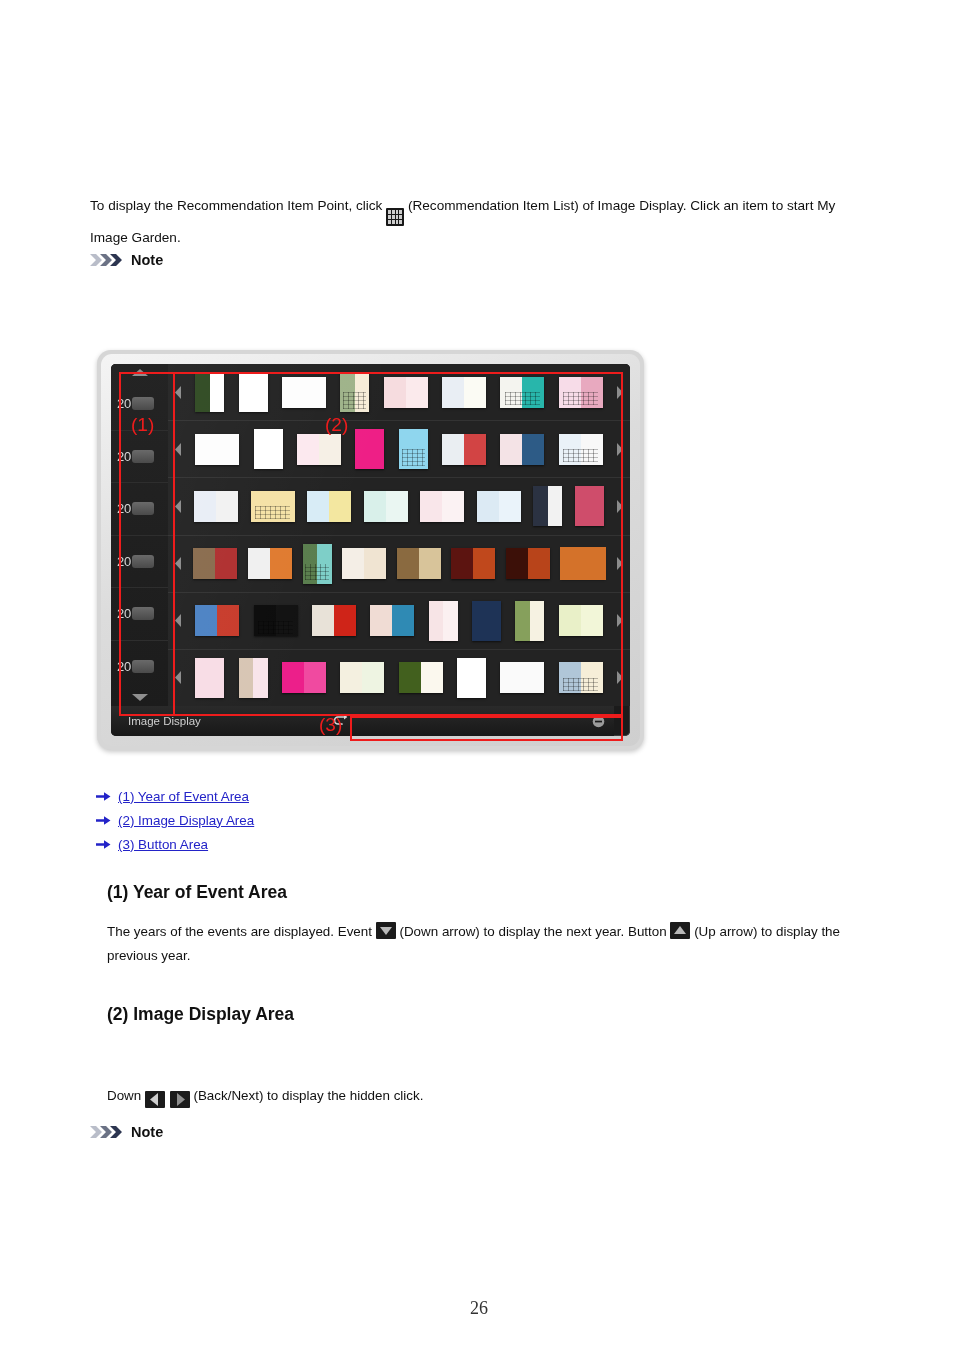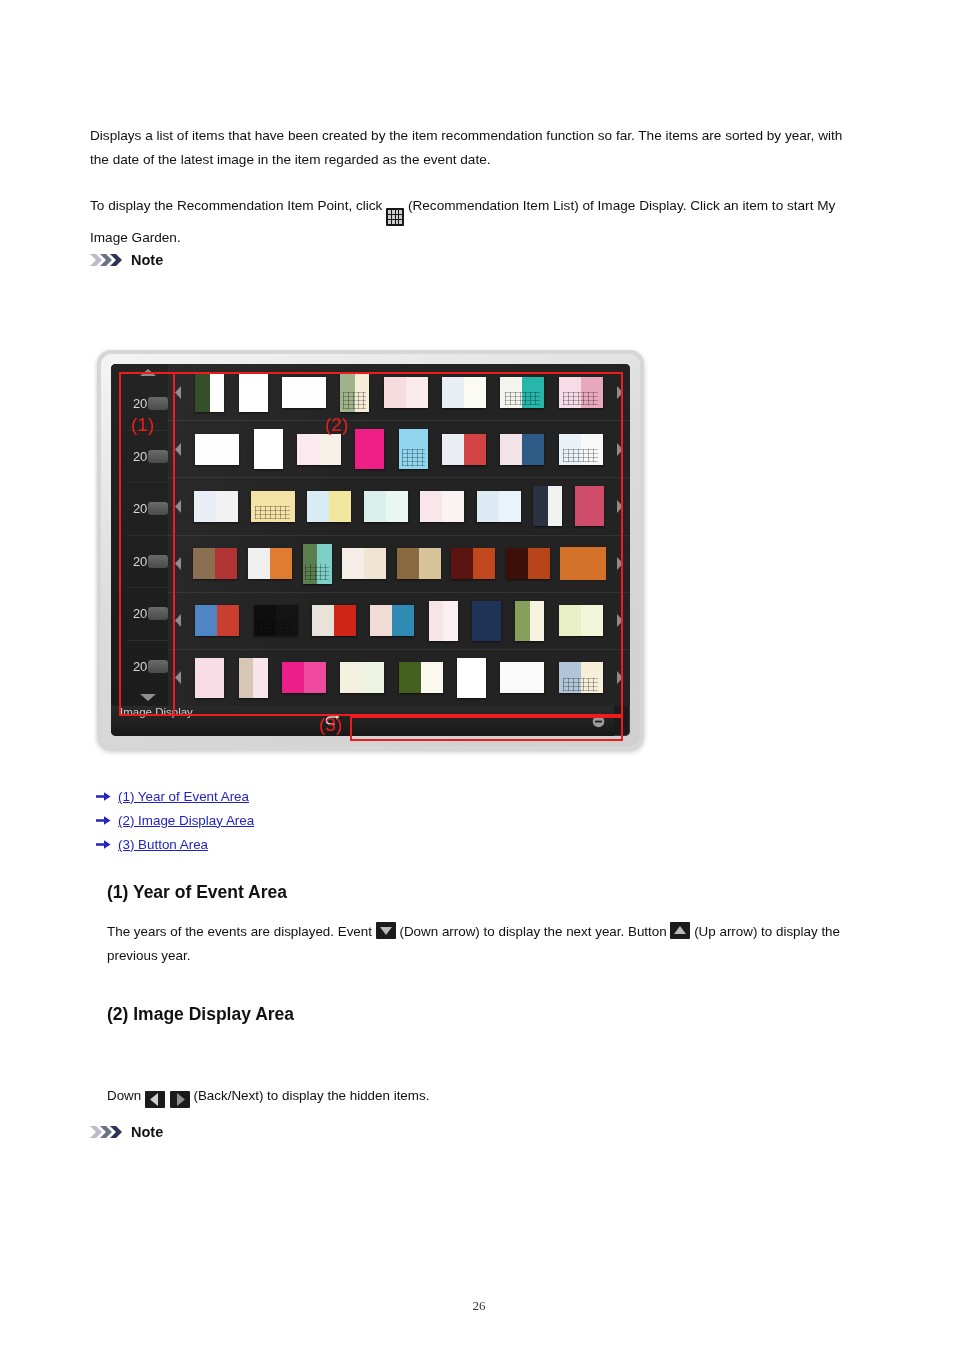--- a/index.html
+++ b/index.html
@@ -124,21 +124,21 @@
 
   
   .yearcol {
     width: 57px;
     flex: 0 0 57px;
     background: linear-gradient(180deg,#242424,#1c1c1c);
     position: relative;
     display: flex;
     flex-direction: column;
     align-items: center;
-    padding: 3px 0 3px 16px;
+    padding: 3px 0 3px 0;
   }
   .yr-arrow {
     height: 11px;
     display: flex; align-items: center; justify-content: center;
     width: 100%;
   }
   .yr-arrow svg { display: block; }
   .yr-list { flex: 1; display: flex; flex-direction: column; width: 100%; }
   .yr-item {
     flex: 1;
@@ -231,21 +231,22 @@
       repeating-linear-gradient(90deg, rgba(0,0,0,.3) 0 1px, transparent 1px 5px),
       repeating-linear-gradient(0deg, rgba(0,0,0,.25) 0 1px, transparent 1px 4px);
   }
 
   
   .btnbar {
     position: absolute; left: 0; right: 16px; bottom: 0;
     height: 30px;
     background: linear-gradient(180deg,#2a2a2a,#181818);
     display: flex;
-    align-items: flex-start;
+    align-items: center;
+    padding-left: 8px;
   }
   .btnbar-label {
     width: 208px; flex: 0 0 208px;
     padding-left: 9px;
     font-size: 11.5px;
     color: #cfcfcf;
   }
   .btnbar-right {
     flex: 1;
     display: flex;
@@ -298,31 +299,30 @@
   }
   .sp-1 { top: 920px; width: 750px; }
   .sp-2 { top: 1042px; width: 750px; }
   .sp-3 { top: 1084px; width: 750px; }
 
   .pageno {
     position: absolute;
     left: 4px; right: 0; top: 1298px;
     text-align: center;
     font-family: "Liberation Serif", serif;
-    font-size: 13px;
+    font-size: 18px;
     color: #333;
   }
 </style>
 </head>
 <body>
 
 <div class="page">
 
 
-  <div class="para para-1">Displays a list of items that have been created by the item recommendation function so far. The items are sorted by year, with the date of the latest image in the item regarded as the event date.</div>
 
   <div class="para para-2">
     <span>To display the Recommendation Item Point, click</span>
     <span class="ico ico-grid">
       <span class="cells">
           <i></i>
           <i></i>
           <i></i>
           <i></i>
           <i></i>
@@ -756,21 +756,21 @@
         <svg width="20" height="17" viewBox="0 0 20 17">
             <polygon points="13,2 13,15 5,8.5" fill="#cfcfcf"></polygon>
           </svg>
       </span>
       <span class="ico ico-sq">
         <svg width="20" height="17" viewBox="0 0 20 17">
             <polygon points="7,2 7,15 15,8.5" fill="#8e8e8e"></polygon>
           </svg>
       </span>
     </span>
-    <span>(Back/Next) to display the hidden items.</span>
+    <span>(Back/Next) to display the hidden click.</span>
   </div>
 
   <div class="note note-2">
     <div class="note-hd">
       <svg class="chev" viewBox="0 0 34 14">
         <polygon points="0,1 6,1 12,7 6,13 0,13 6,7" fill="#b9bdc9"></polygon>
         <polygon points="10,1 16,1 22,7 16,13 10,13 16,7" fill="#6b7285"></polygon>
         <polygon points="20,1 26,1 32,7 26,13 20,13 26,7" fill="#2c3550"></polygon>
       </svg>
       <span>Note</span>

